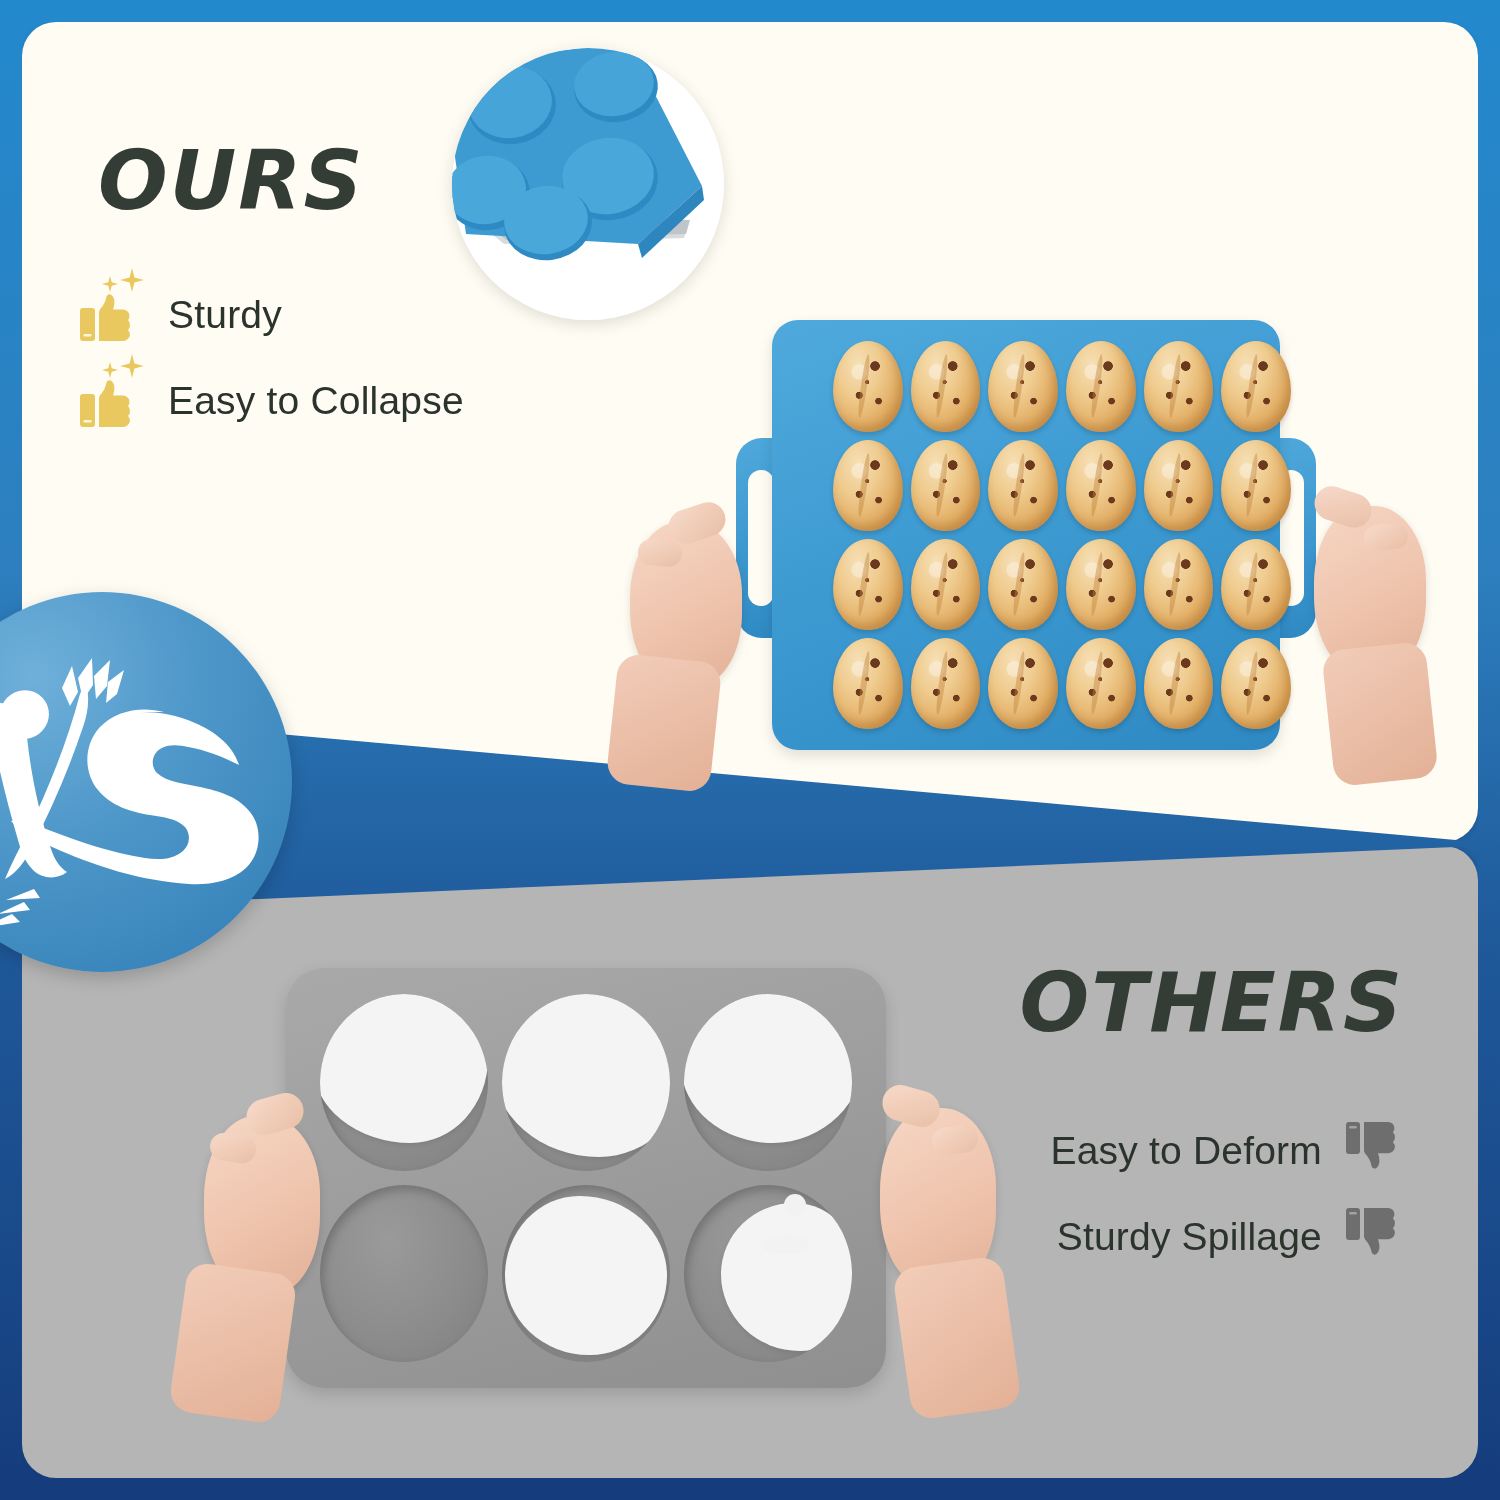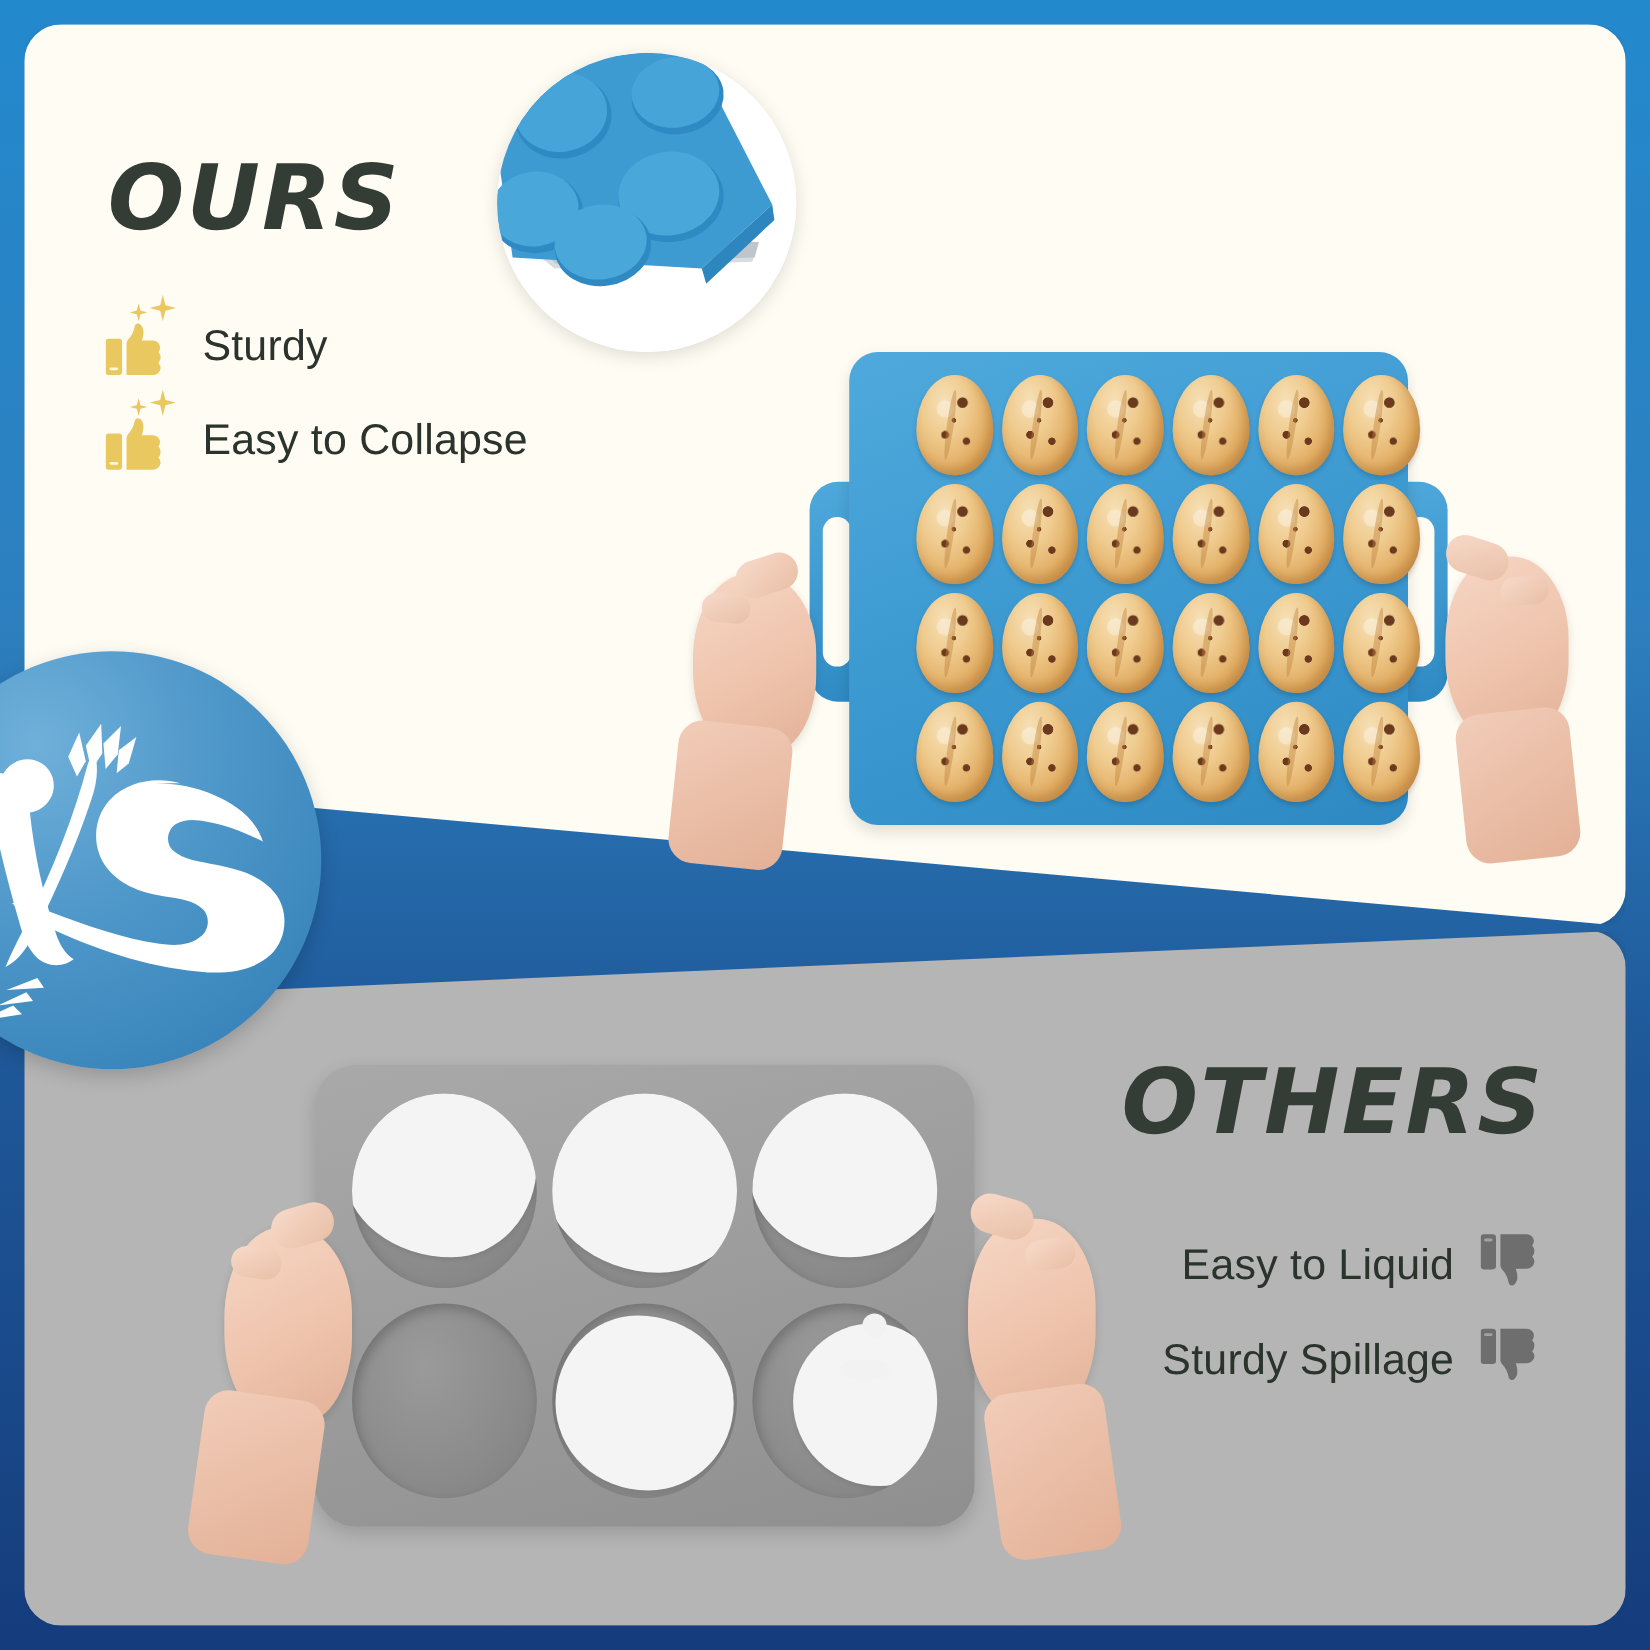--- a/index.html
+++ b/index.html
@@ -24,21 +24,21 @@
     box-shadow:0 -2px 6px rgba(0,0,0,.10);
   }
 
   
   .ours-head{
     position:absolute; left:98px; top:140px;
     font-size:82px; font-weight:bold; font-style:italic;
     letter-spacing:2px; color:#333D36; line-height:1;
     font-family:"DejaVu Sans", sans-serif;
   }
-  .pros{ position:absolute; left:96px; top:272px; }
+  .pros{ position:absolute; left:80px; top:272px; }
   .pro-row{ display:flex; align-items:center; height:86px; }
   .pro-label{
     font-size:39px; color:#2B332D; margin-left:26px;
     font-family:"Liberation Sans", sans-serif; letter-spacing:.2px;
   }
 
   
   .thumb-up{ position:relative; width:62px; height:66px; flex:none; }
   .thumb-up svg{ position:absolute; left:0; top:8px; }
   .spark{ position:absolute; fill:#E9C85F; }
@@ -290,21 +290,21 @@
 </div>
 
 <div class="panel-others"></div>
 
 <div class="others-head">OTHERS</div>
 
 <div class="cons">
 
 
   <div class="con-row">
-    <span class="con-label">Easy to Liquid</span>
+    <span class="con-label">Easy to Deform</span>
     <span class="thumb-down">
       <svg width="54" height="56" viewBox="0 0 54 56">
         <rect x="0" y="2" width="14" height="32" rx="3" fill="#6E6E6E"></rect>
         <rect x="3.2" y="6" width="7.6" height="2.6" rx="1.3" fill="#A3A3A3"></rect>
         <path d="M18 2 H42 a6.4 6.4 0 0 1 6.4 5.7 6.4 6.4 0 0 1-1.5 4.6 6.9 6.9 0 0 1 2 5 6.9 6.9 0 0 1-2 5 6.9 6.9 0 0 1 2 5 6.9 6.9 0 0 1-6.9 6 H32 c1.6 5 2.6 10.5-1 14.1-2.2 2.2-4.9 1.2-5.5-1.6-.9-4.6-3-8.8-6.4-12.2 L18 31 Z" fill="#6E6E6E"></path>
       </svg>
     </span>
   </div>
 
   <div class="con-row">

